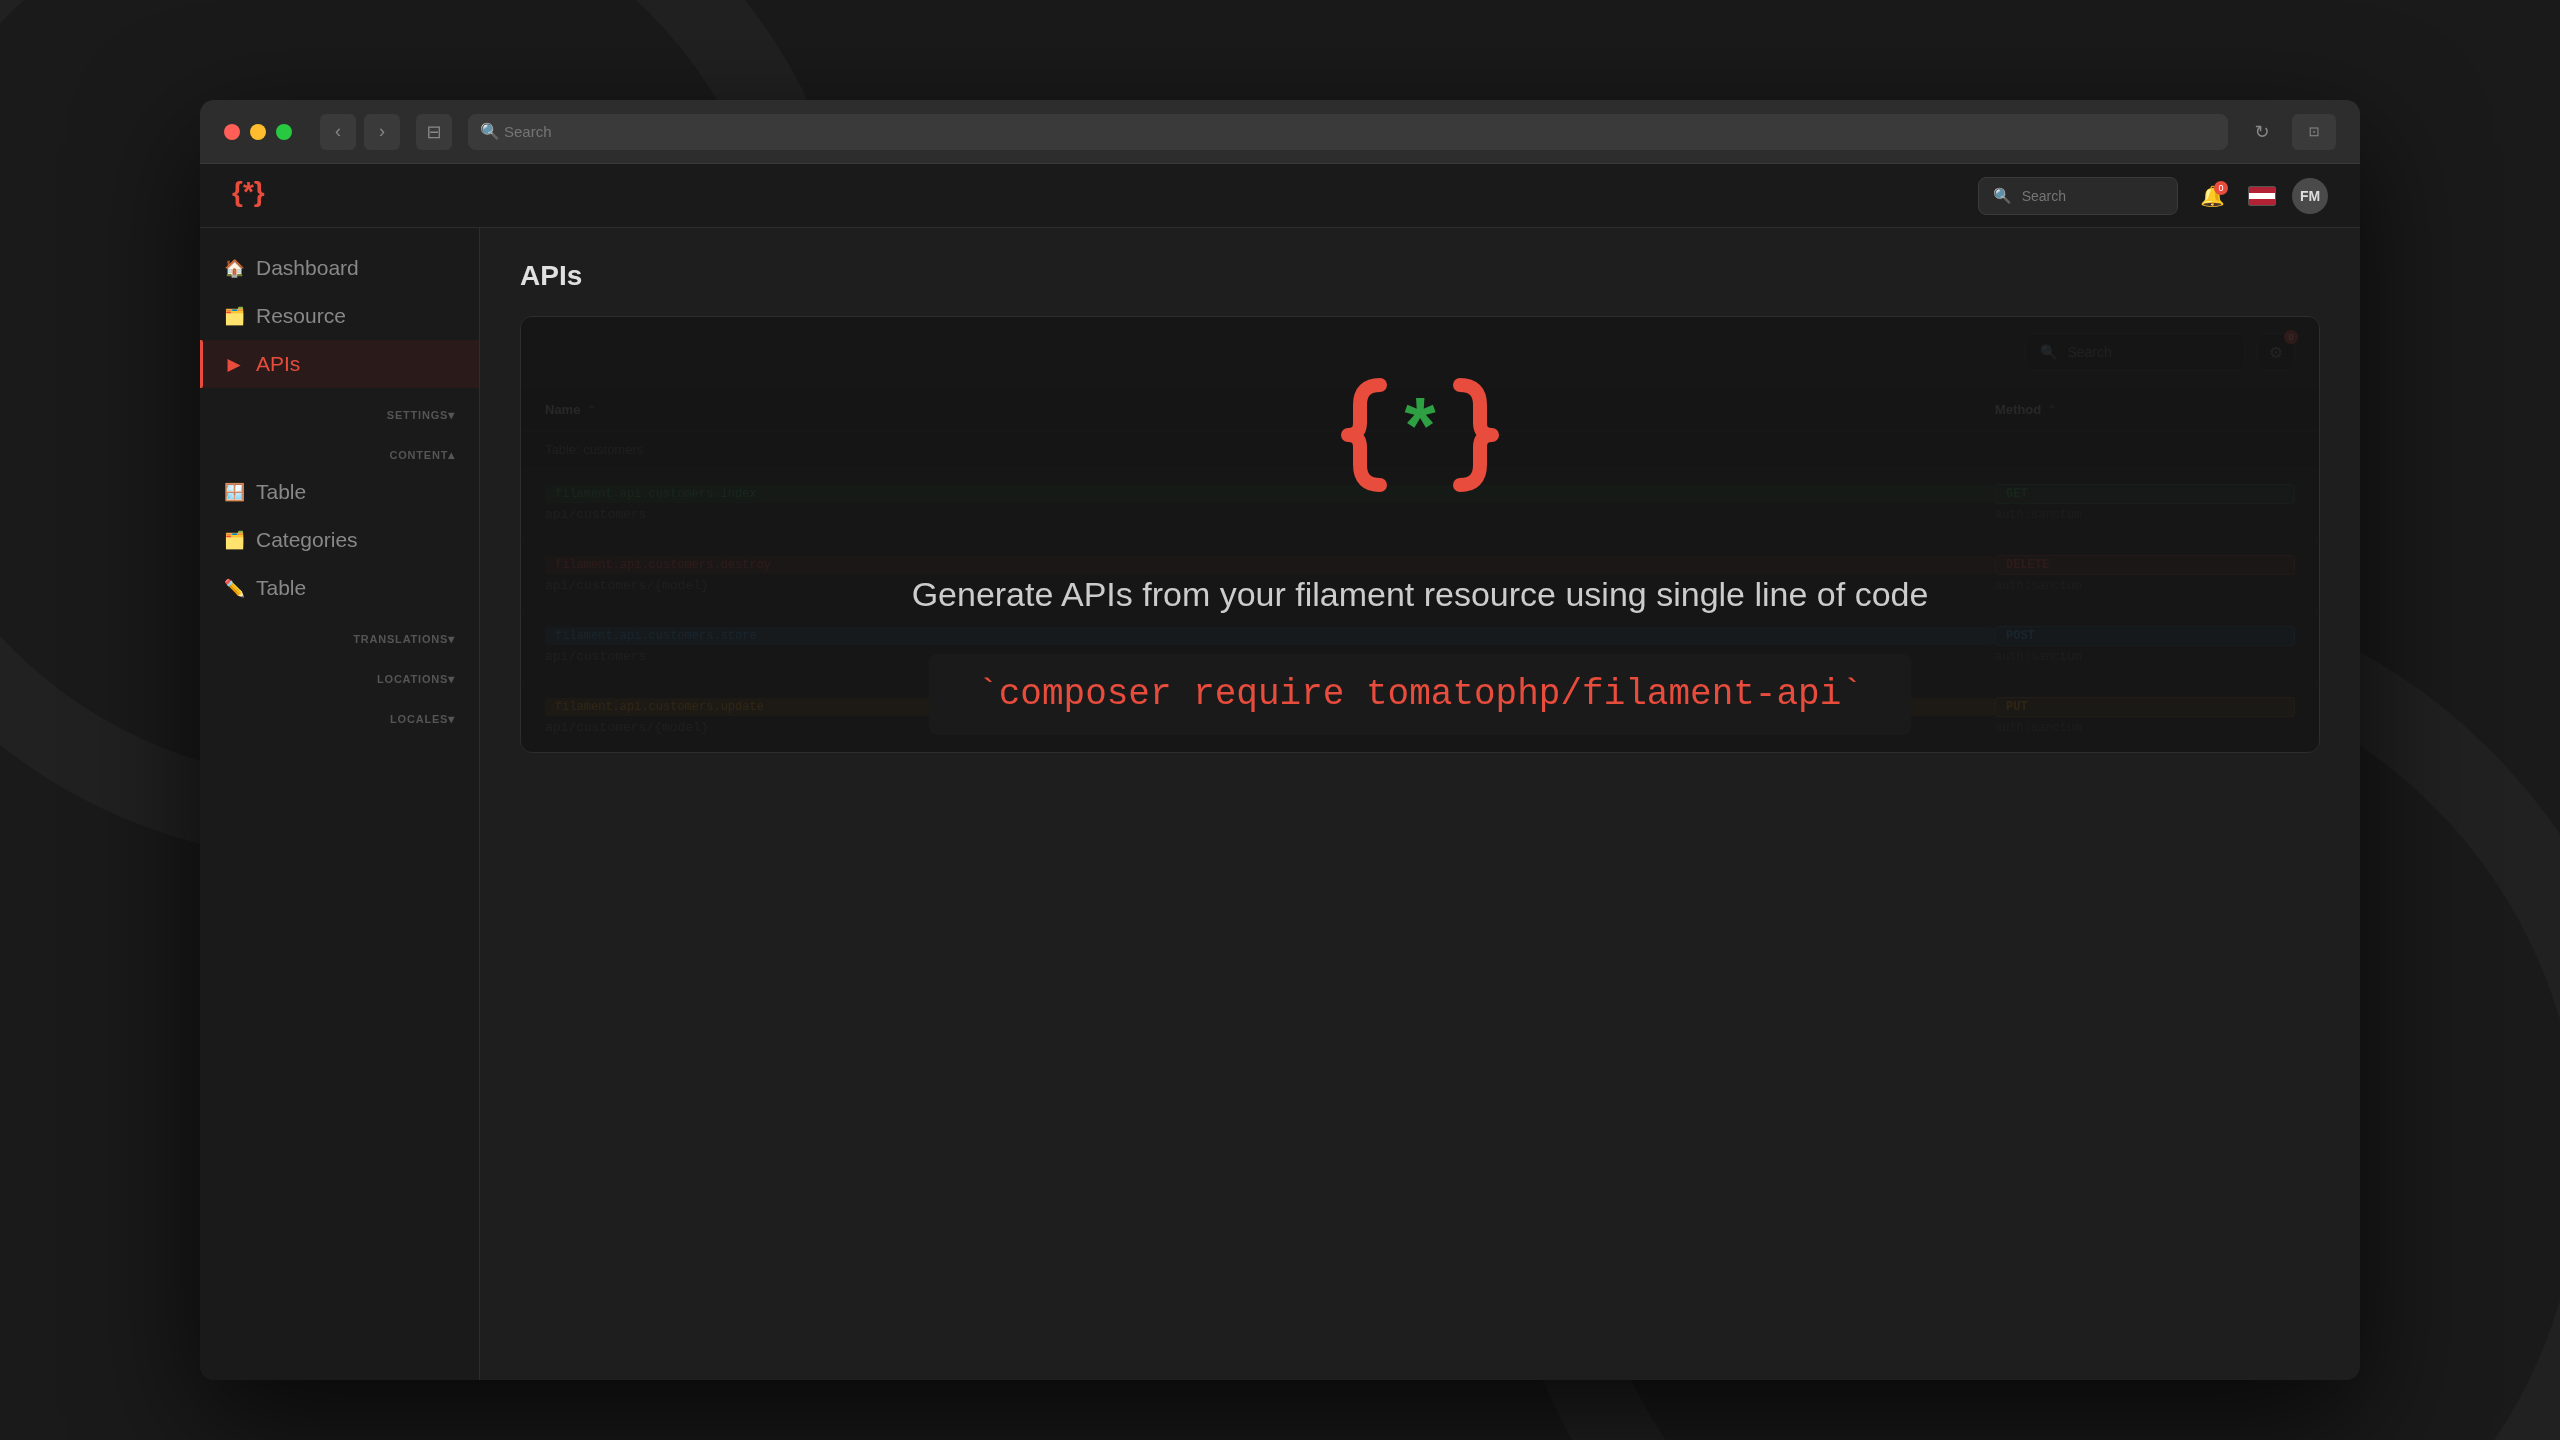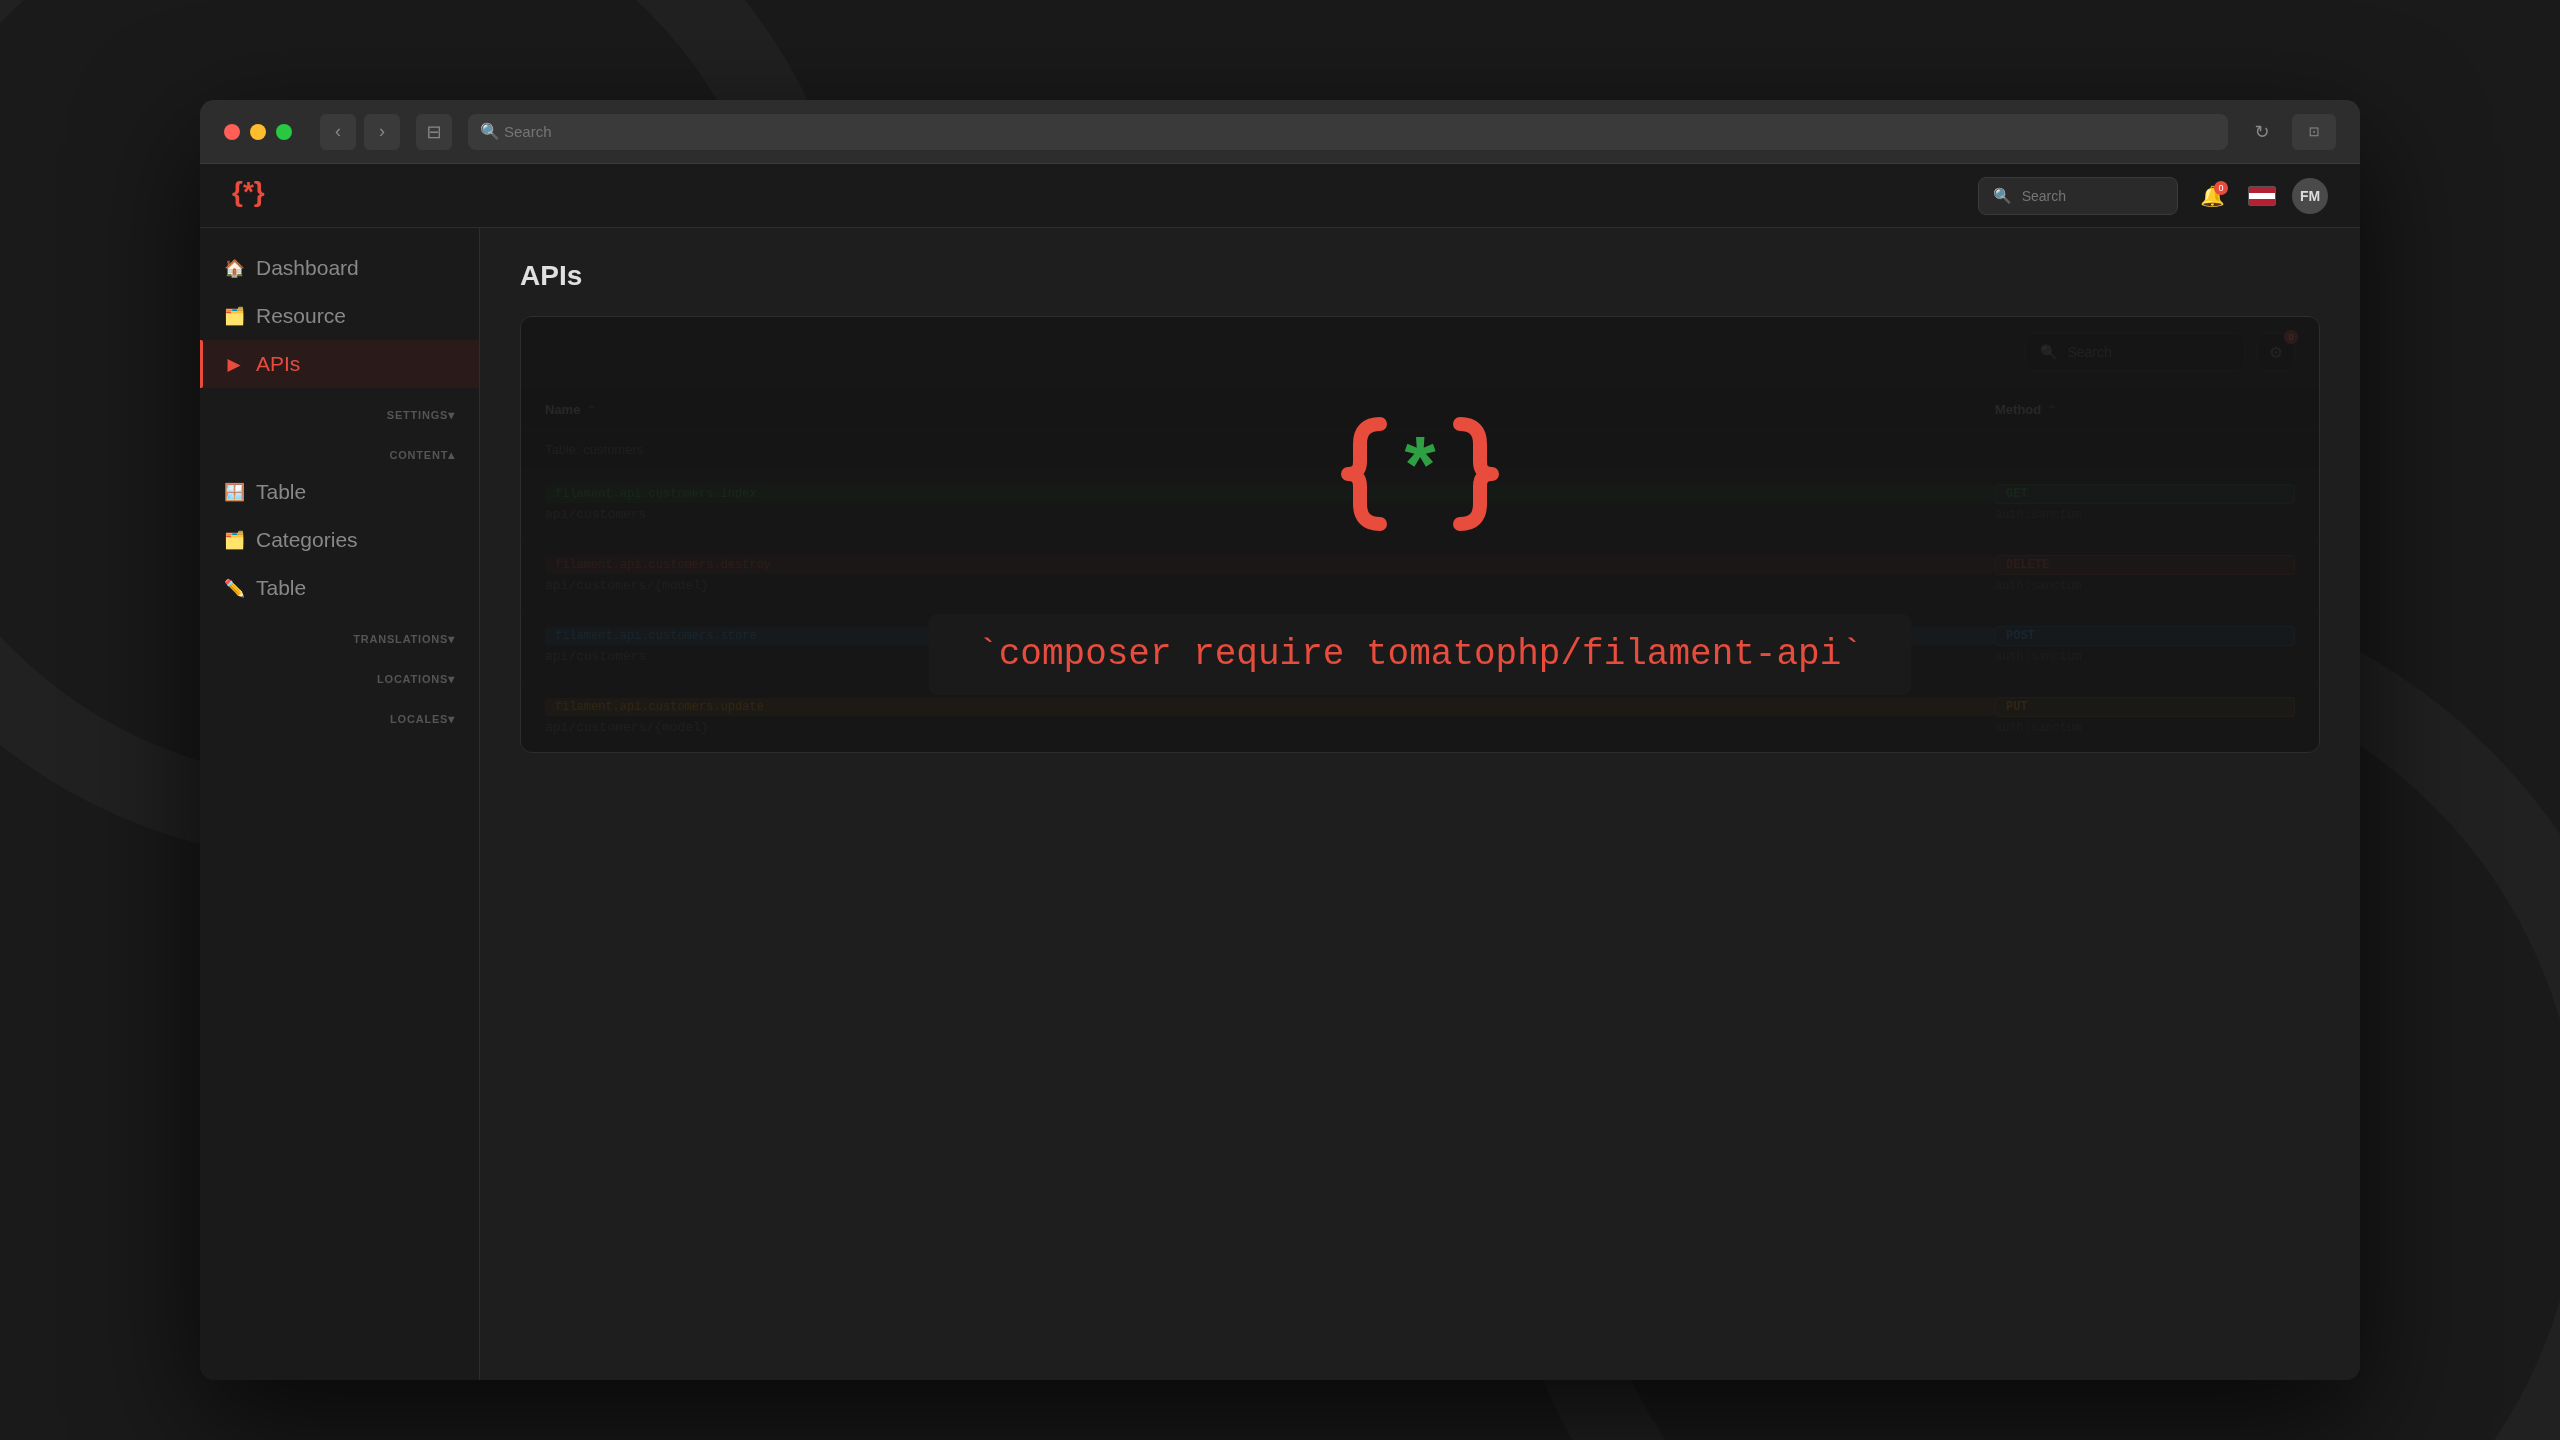--- a/index.html
+++ b/index.html
@@ -737,20 +737,21 @@
                 <svg class="promo-logo-svg" viewBox="0 0 200 200" xmlns="http://www.w3.org/2000/svg">
 
                   <path d="M 60 50 Q 40 50 40 70 L 40 88 Q 40 100 28 100 Q 40 100 40 112 L 40 130 Q 40 150 60 150" fill="none" stroke="#e74c3c" stroke-width="14" stroke-linecap="round" stroke-linejoin="round"></path>
 
                   <path d="M 140 50 Q 160 50 160 70 L 160 88 Q 160 100 172 100 Q 160 100 160 112 L 160 130 Q 160 150 140 150" fill="none" stroke="#e74c3c" stroke-width="14" stroke-linecap="round" stroke-linejoin="round"></path>
 
                   <text x="100" y="118" text-anchor="middle" font-size="80" fill="#2ea043" font-weight="bold" font-family="Arial">*</text>
                 </svg>
               </div>
 
+              <p class="promo-subtitle">Generate APIs from your filament resource using single line of code</p>
               <div class="promo-code">`composer require tomatophp/filament-api`</div>
             </div>
           </div>
         </div>
       </div>
     </div>
   </div>
 </div>
 
 </body></html>

